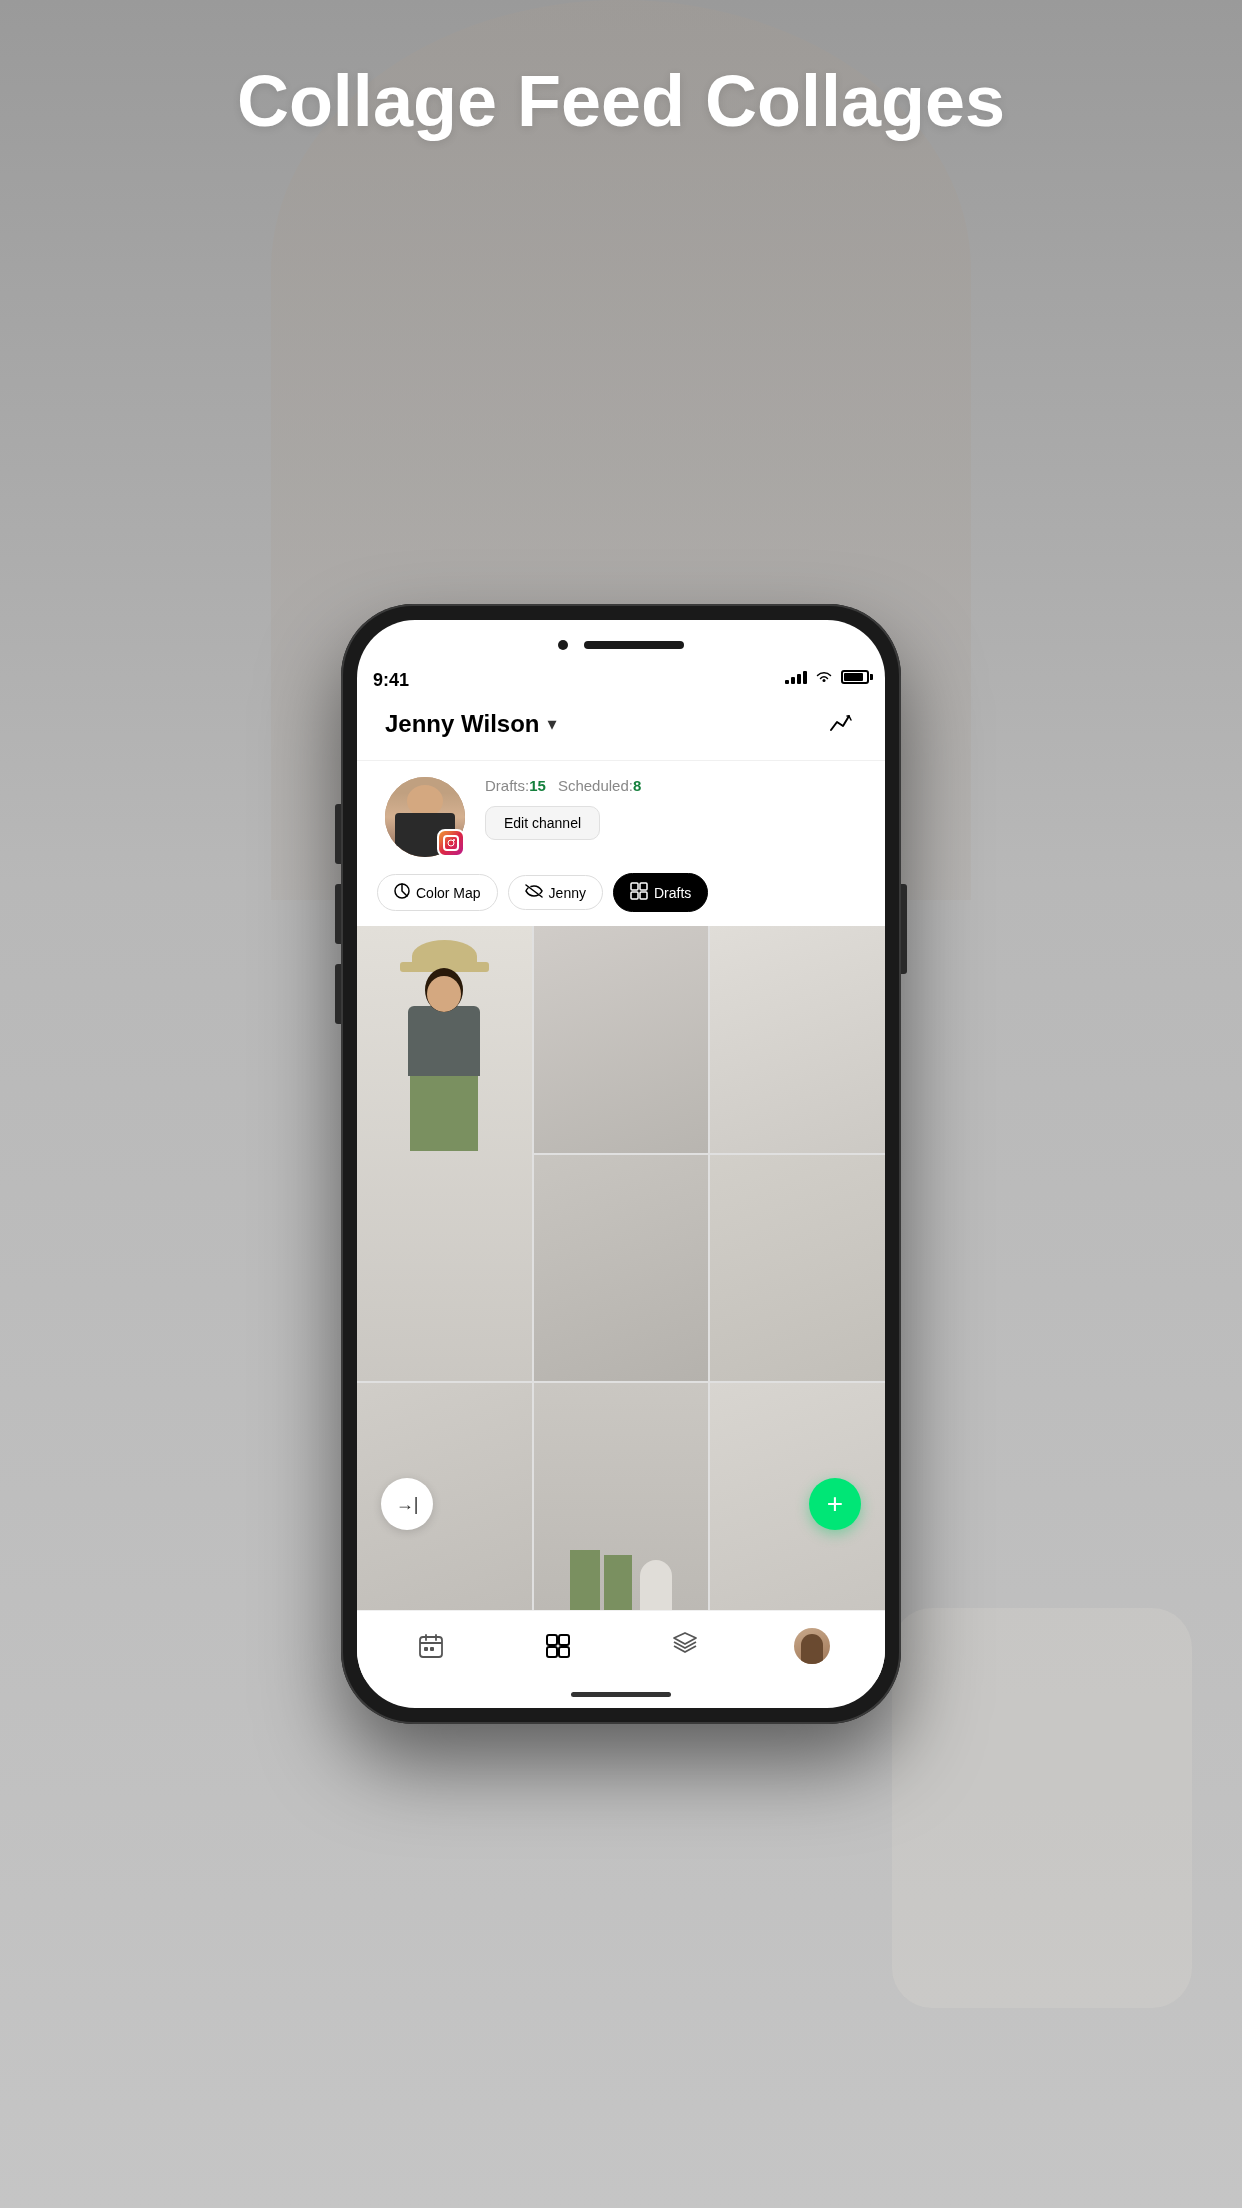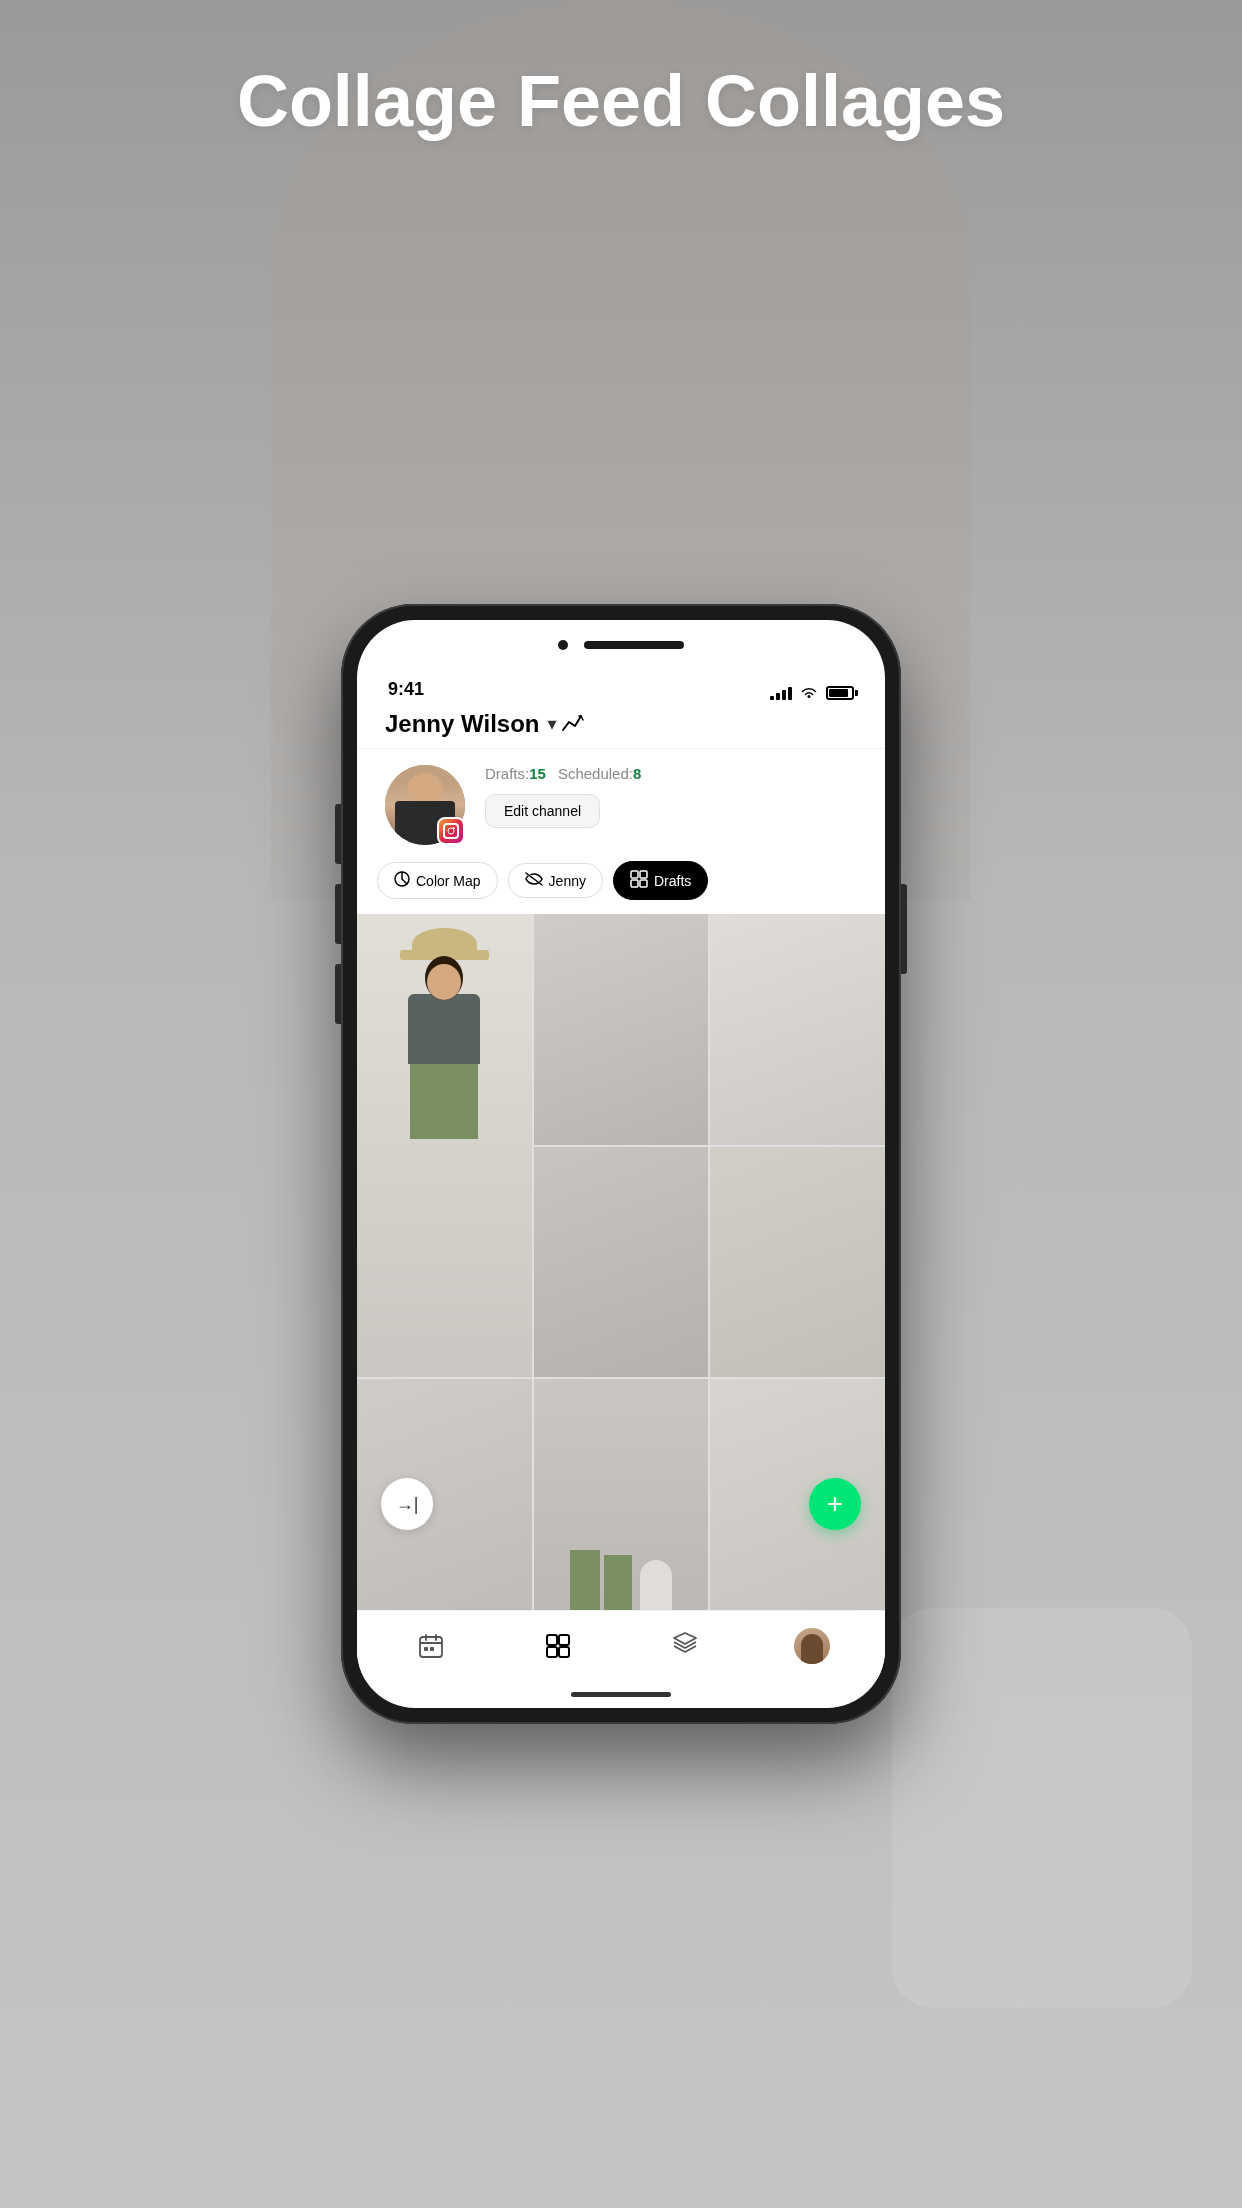--- a/index.html
+++ b/index.html
@@ -138,23 +138,23 @@
       width: 10px;
       height: 10px;
       background: #1a1a1a;
       border-radius: 50%;
       margin-right: 16px;
     }
 
     .status-bar {
       height: 30px;
       display: flex;
-      align-items: flex-end;
+      align-items: flex-start;
       justify-content: space-between;
-      padding: 0 31px;
+      padding: 0 16px;
       flex-shrink: 0;
     }
 
     .status-time {
       font-size: 18px;
       font-weight: 600;
       color: #000;
     }
 
     .status-icons {
@@ -197,24 +197,24 @@
       border-radius: 0 1px 1px 0;
     }
     .battery-fill {
       width: 85%;
       height: 100%;
       background: #000;
       border-radius: 1px;
     }
 
     .header {
-      padding: 8px 28px 8px;
-      display: flex;
-      align-items: center;
-      justify-content: flex-start;
+      padding: 8px 28px 20px;
+      display: flex;
+      align-items: center;
+      justify-content: space-between;
       flex-shrink: 0;
       border-bottom: 1px solid #f0f0f0;
     }
 
     .header-left {
       display: flex;
       align-items: center;
       gap: 8px;
     }
 

